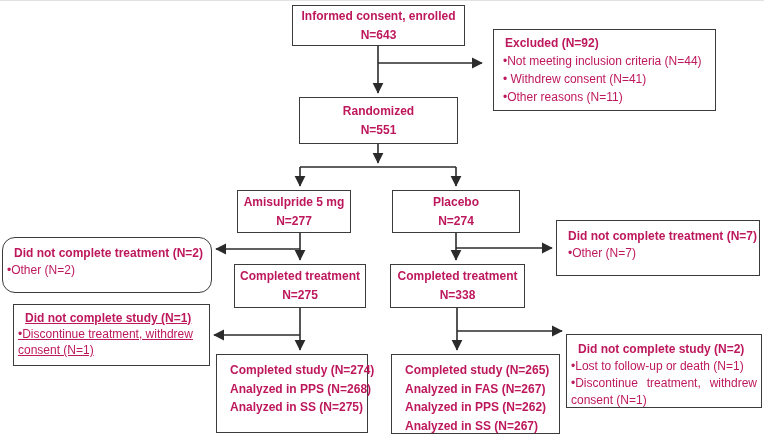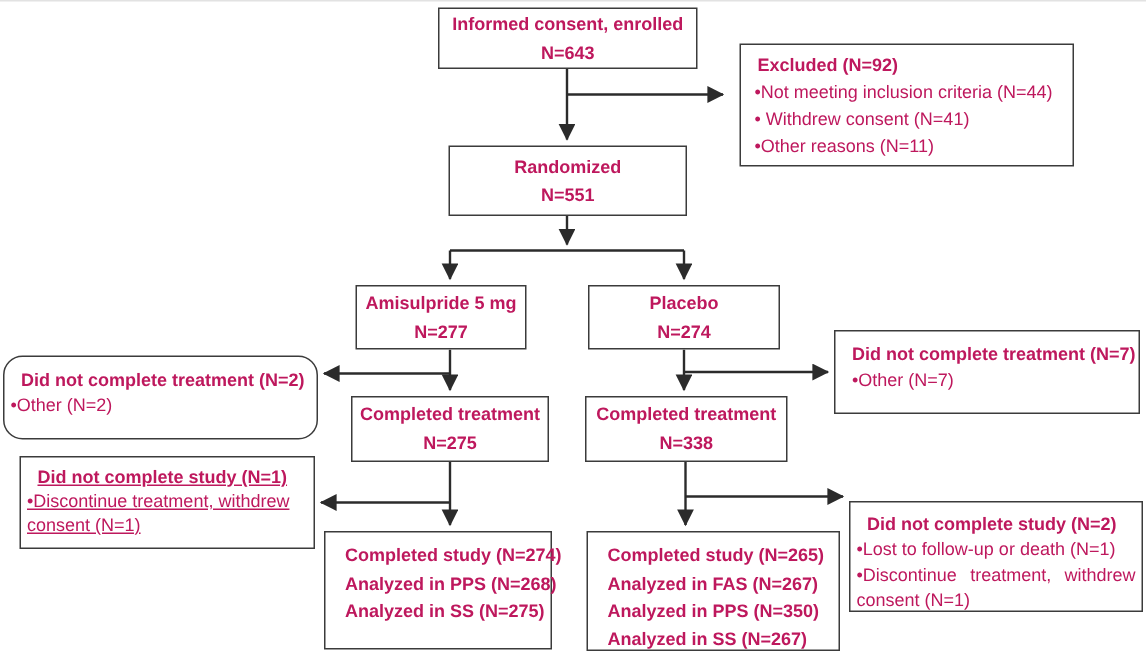--- a/index.html
+++ b/index.html
@@ -146,17 +146,17 @@
   </div>
 
   <div class="box analysis" id="box-cs-left">
     <div>Completed study (N=274)</div>
     <div>Analyzed in PPS (N=268)</div>
     <div>Analyzed in SS (N=275)</div>
   </div>
   <div class="box analysis" id="box-cs-right">
     <div>Completed study (N=265)</div>
     <div>Analyzed in FAS (N=267)</div>
-    <div>Analyzed in PPS (N=350)</div>
+    <div>Analyzed in PPS (N=262)</div>
     <div>Analyzed in SS (N=267)</div>
   </div>
 
 </div>
 
 </body></html>

